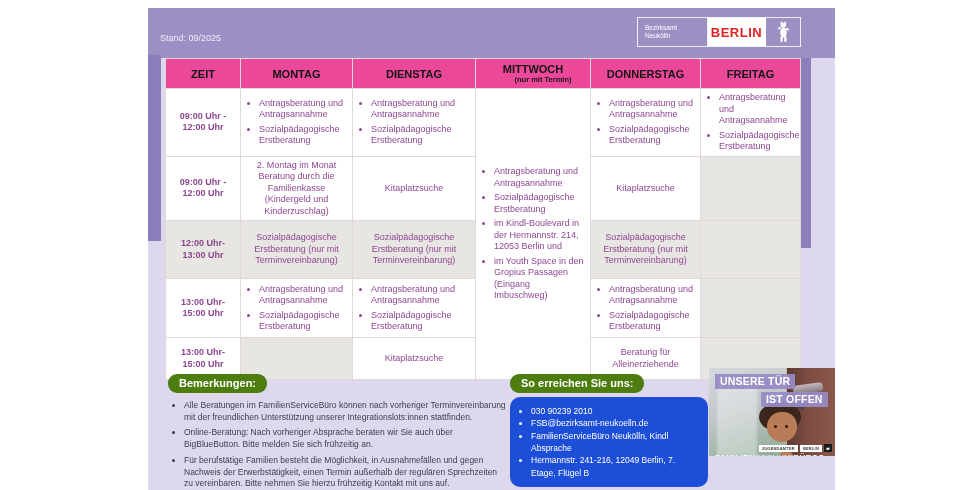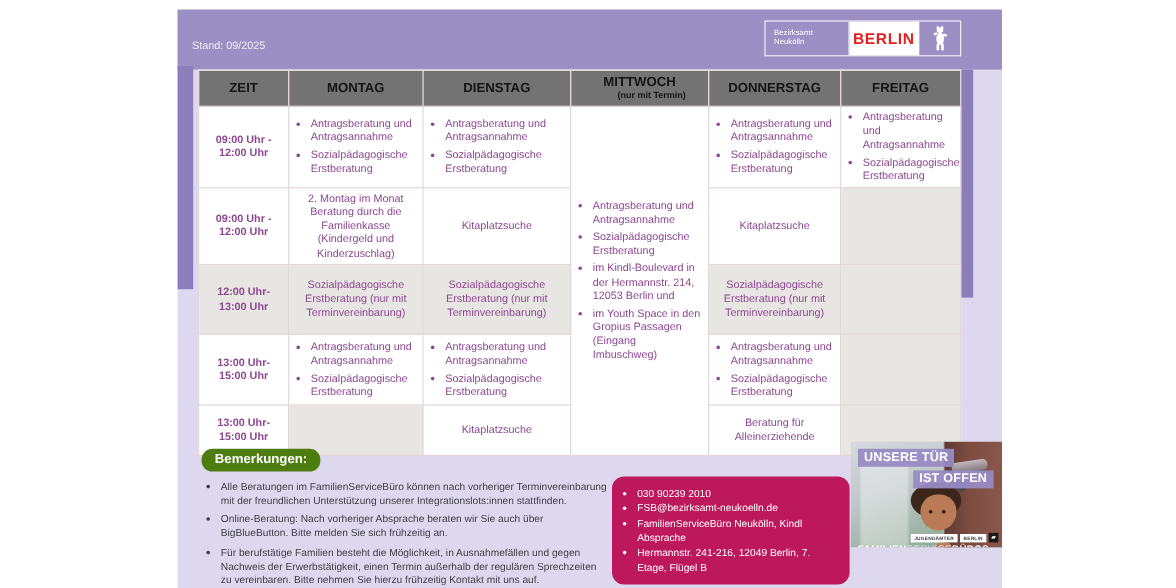--- a/index.html
+++ b/index.html
@@ -26,42 +26,42 @@
   .logo-bear { width: 34px; }
 
   
   .bar-left  { position: absolute; left: 0;   top: 47px; width: 13px; height: 186px; background: #8c7eba; }
   .bar-right { position: absolute; left: 652px; top: 50px; width: 11px; height: 190px; background: #8c7eba; }
 
   
   table.sched { position: absolute; left: 17px; top: 50px; width: 635px;
     border-collapse: collapse; table-layout: fixed; background: #ffffff; }
   .sched th, .sched td { border: 1px solid #e2d8d8; }
-  .sched th { background: #737373; color: #141414; font-weight: bold; font-size: 11px;
+  .sched th { background: #ec4899; color: #141414; font-weight: bold; font-size: 11px;
     text-align: center; vertical-align: middle; height: 30px; padding: 1px; }
   .col-note { font-size: 7.5px; font-weight: bold; margin-top: 0; padding-left: 20px; }
   .sched td { background: #ffffff; vertical-align: middle; text-align: center;
     font-size: 9px; line-height: 1.28; color: #8d4691; padding: 3px 5px; }
   .sched td.gray { background: #e8e6e2; }
   .time-cell { white-space: pre-line; font-weight: bold; color: #7c2c6e; font-size: 9px; }
   ul.cell-list { display: inline-block; text-align: left; margin: 0; padding-left: 13px; }
   ul.cell-list li { margin: 0 0 3px 0; }
   ul.cell-list li:last-child { margin-bottom: 0; }
   .cell-text { display: inline-block; }
 
   
   .badge { position: absolute; background: #4d7c0f; color: #ffffff; font-weight: bold;
     font-size: 11px; padding: 3px 11px 4px 11px; border-radius: 9px; }
   .badge-remarks { left: 20px; top: 366px; }
   .badge-contact { left: 362px; top: 366px; }
   .remarks-list { position: absolute; left: 24px; top: 392px; width: 334px;
     color: #3c3c46; font-size: 8.5px; line-height: 1.38; padding-left: 12px; }
   .remarks-list li { margin-bottom: 4px; }
   .contact-box { position: absolute; left: 362px; top: 389px; width: 198px; min-height: 70px;
-    background: #be185d; border-radius: 10px; padding: 8px 10px 8px 8px; }
+    background: #1d4ed8; border-radius: 10px; padding: 8px 10px 8px 8px; }
   .contact-box ul { color: #ffffff; font-size: 8.5px; line-height: 1.45; padding-left: 13px; }
 
   
   .promo { position: absolute; left: 561px; top: 360px; width: 126px; height: 88px; overflow: hidden;
     background: linear-gradient(160deg,#d6d9dd 0%,#c2c8ca 38%,#9db3a4 72%,#7ea28c 100%); }
   .hall-light { position: absolute; left: 8px; top: 8px; width: 40px; height: 80px;
     background: rgba(255,255,255,.35); filter: blur(1px); }
   .door { position: absolute; right: 0; top: 0; width: 48px; height: 120px;
     background: linear-gradient(90deg,#5e3a33 0%, #7d4d42 45%, #8a574a 100%); }
   .door-edge { position: absolute; right: 46px; top: 0; width: 3px; height: 120px; background: #caa08c; opacity:.6; }
@@ -202,20 +202,21 @@
       </tbody>
     </table>
 
   <div class="badge badge-remarks">Bemerkungen:</div>
   <ul class="remarks-list">
       <li>Alle Beratungen im FamilienServiceBüro können nach vorheriger Terminvereinbarung mit der freundlichen Unterstützung unserer Integrationslots:innen stattfinden.</li>
       <li>Online-Beratung: Nach vorheriger Absprache beraten wir Sie auch über BigBlueButton. Bitte melden Sie sich frühzeitig an.</li>
       <li>Für berufstätige Familien besteht die Möglichkeit, in Ausnahmefällen und gegen Nachweis der Erwerbstätigkeit, einen Termin außerhalb der regulären Sprechzeiten zu vereinbaren. Bitte nehmen Sie hierzu frühzeitig Kontakt mit uns auf.</li>
     </ul>
 
+  <div class="badge badge-contact">So erreichen Sie uns:</div>
   <div class="contact-box">
     <ul>
         <li>030 90239 2010</li>
         <li>FSB@bezirksamt-neukoelln.de</li>
         <li>FamilienServiceBüro Neukölln, Kindl Absprache</li>
         <li>Hermannstr. 241-216, 12049 Berlin, 7. Etage, Flügel B</li>
       </ul>
   </div>
 
   <div class="promo">

